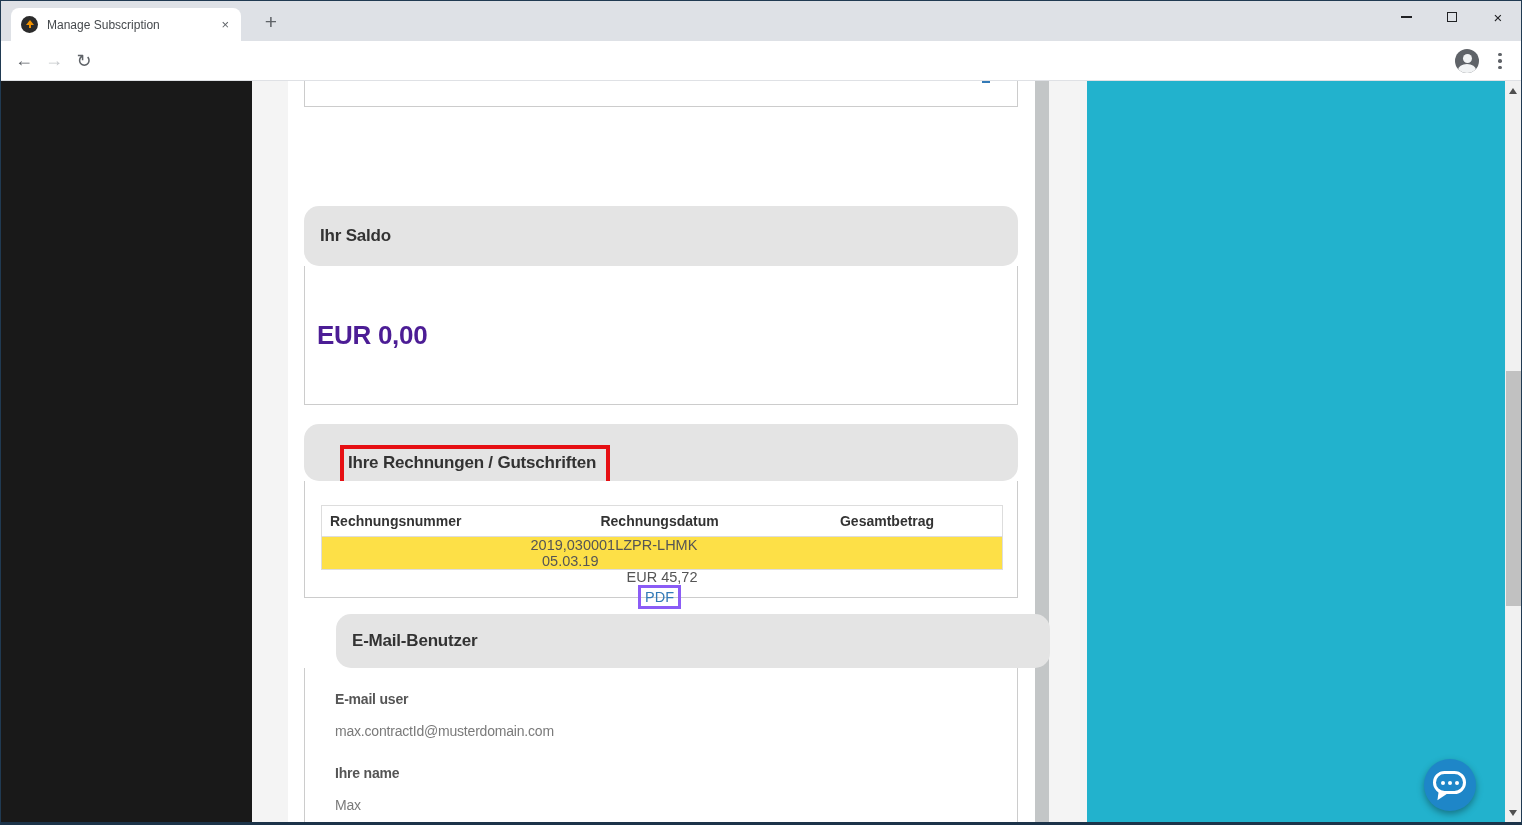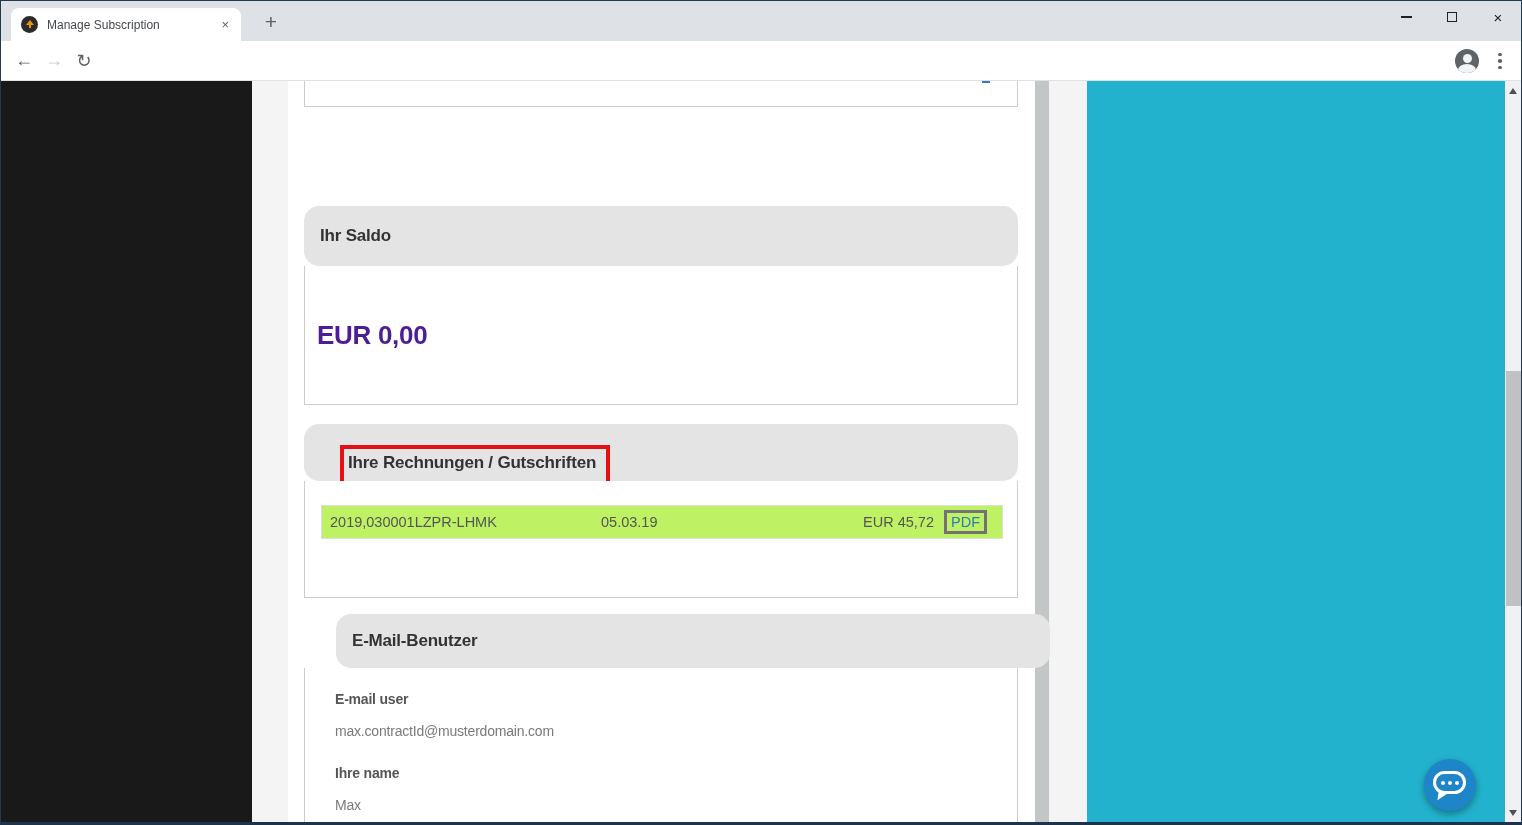--- a/index.html
+++ b/index.html
@@ -64,26 +64,26 @@
   .saldo-body { top:185px; height:139px; border-top:none; display:flex; align-items:center; padding-left:12px; }
   .saldo-amount { font-size:26px; font-weight:700; color:#4c1d95; letter-spacing:-0.3px; }
 
   .rech-header { top:343px; height:57px; }
   .red-box-title { position:absolute; left:8px; top:21px; border:4px solid #e60f13; padding:4px 10px 8px 4px; background:transparent;margin-left:28px; }
   .rech-body { top:400px; height:117px; border-top:none; }
 
   .inv-table { position:absolute; left:16px; top:24px; width:682px; border:1px solid #ddd; font-size:14.5px; }
   .t-row { display:flex; align-items:center; height:31px; }
   .t-row.head { background:#fff; border-bottom:1px solid #ddd; font-weight:700; color:#333; font-size:14px; }
-  .t-row.data { background:#bef264; height:32px; color:#555; }
+  .t-row.data { background:#fde047; height:32px; color:#555;flex-direction:column; }
   .c1 { width:279px; padding-left:8px; }
   .c2 { width:240px; }
   .c3 { flex:1 1 auto; text-align:right; }
   .c4 { width:68px; padding-left:8px; display:flex; align-items:center; }
-  .red-box-pdf { border:3px solid #737373; padding:1px 4px; margin-left:2px; }
+  .red-box-pdf { border:3px solid #8b5cf6; padding:1px 4px; margin-left:2px; }
   .pdf-link { color:#337ab7; text-decoration:none; cursor:pointer; font-size:14.5px; }
 
   .email-header { top:533px; height:54px;margin-left:32px; }
   .email-body { top:587px; height:238px; border-top:none; border-bottom:none; }
   .field { position:absolute; left:30px; }
   .f-label { font-size:14px; font-weight:700; color:#555; letter-spacing:-0.2px; }
   .f-value { font-size:14px; color:#7a7a7a; letter-spacing:-0.2px; }
 
   
   .chat-btn { position:absolute; left:1423px; top:678px; width:52px; height:52px; border-radius:50%;
@@ -162,20 +162,26 @@
       <span class="saldo-amount">EUR 0,00</span>
     </div>
 
     <div class="sec-header rech-header">
       <div class="red-box-title">
         <span class="sec-title">Ihre Rechnungen / Gutschriften</span>
       </div>
     </div>
     <div class="box rech-body">
       <div class="inv-table">
+        <div class="t-row head">
+          <div class="c1">Rechnungsnummer</div>
+          <div class="c2">Rechnungsdatum</div>
+          <div class="c3">Gesamtbetrag</div>
+          <div class="c4"></div>
+        </div>
         <div class="t-row data">
           <div class="c1">2019,030001LZPR-LHMK</div>
           <div class="c2">05.03.19</div>
           <div class="c3">EUR 45,72</div>
           <div class="c4">
             <span class="red-box-pdf">
               <a class="pdf-link">PDF</a>
             </span>
           </div>
         </div>

